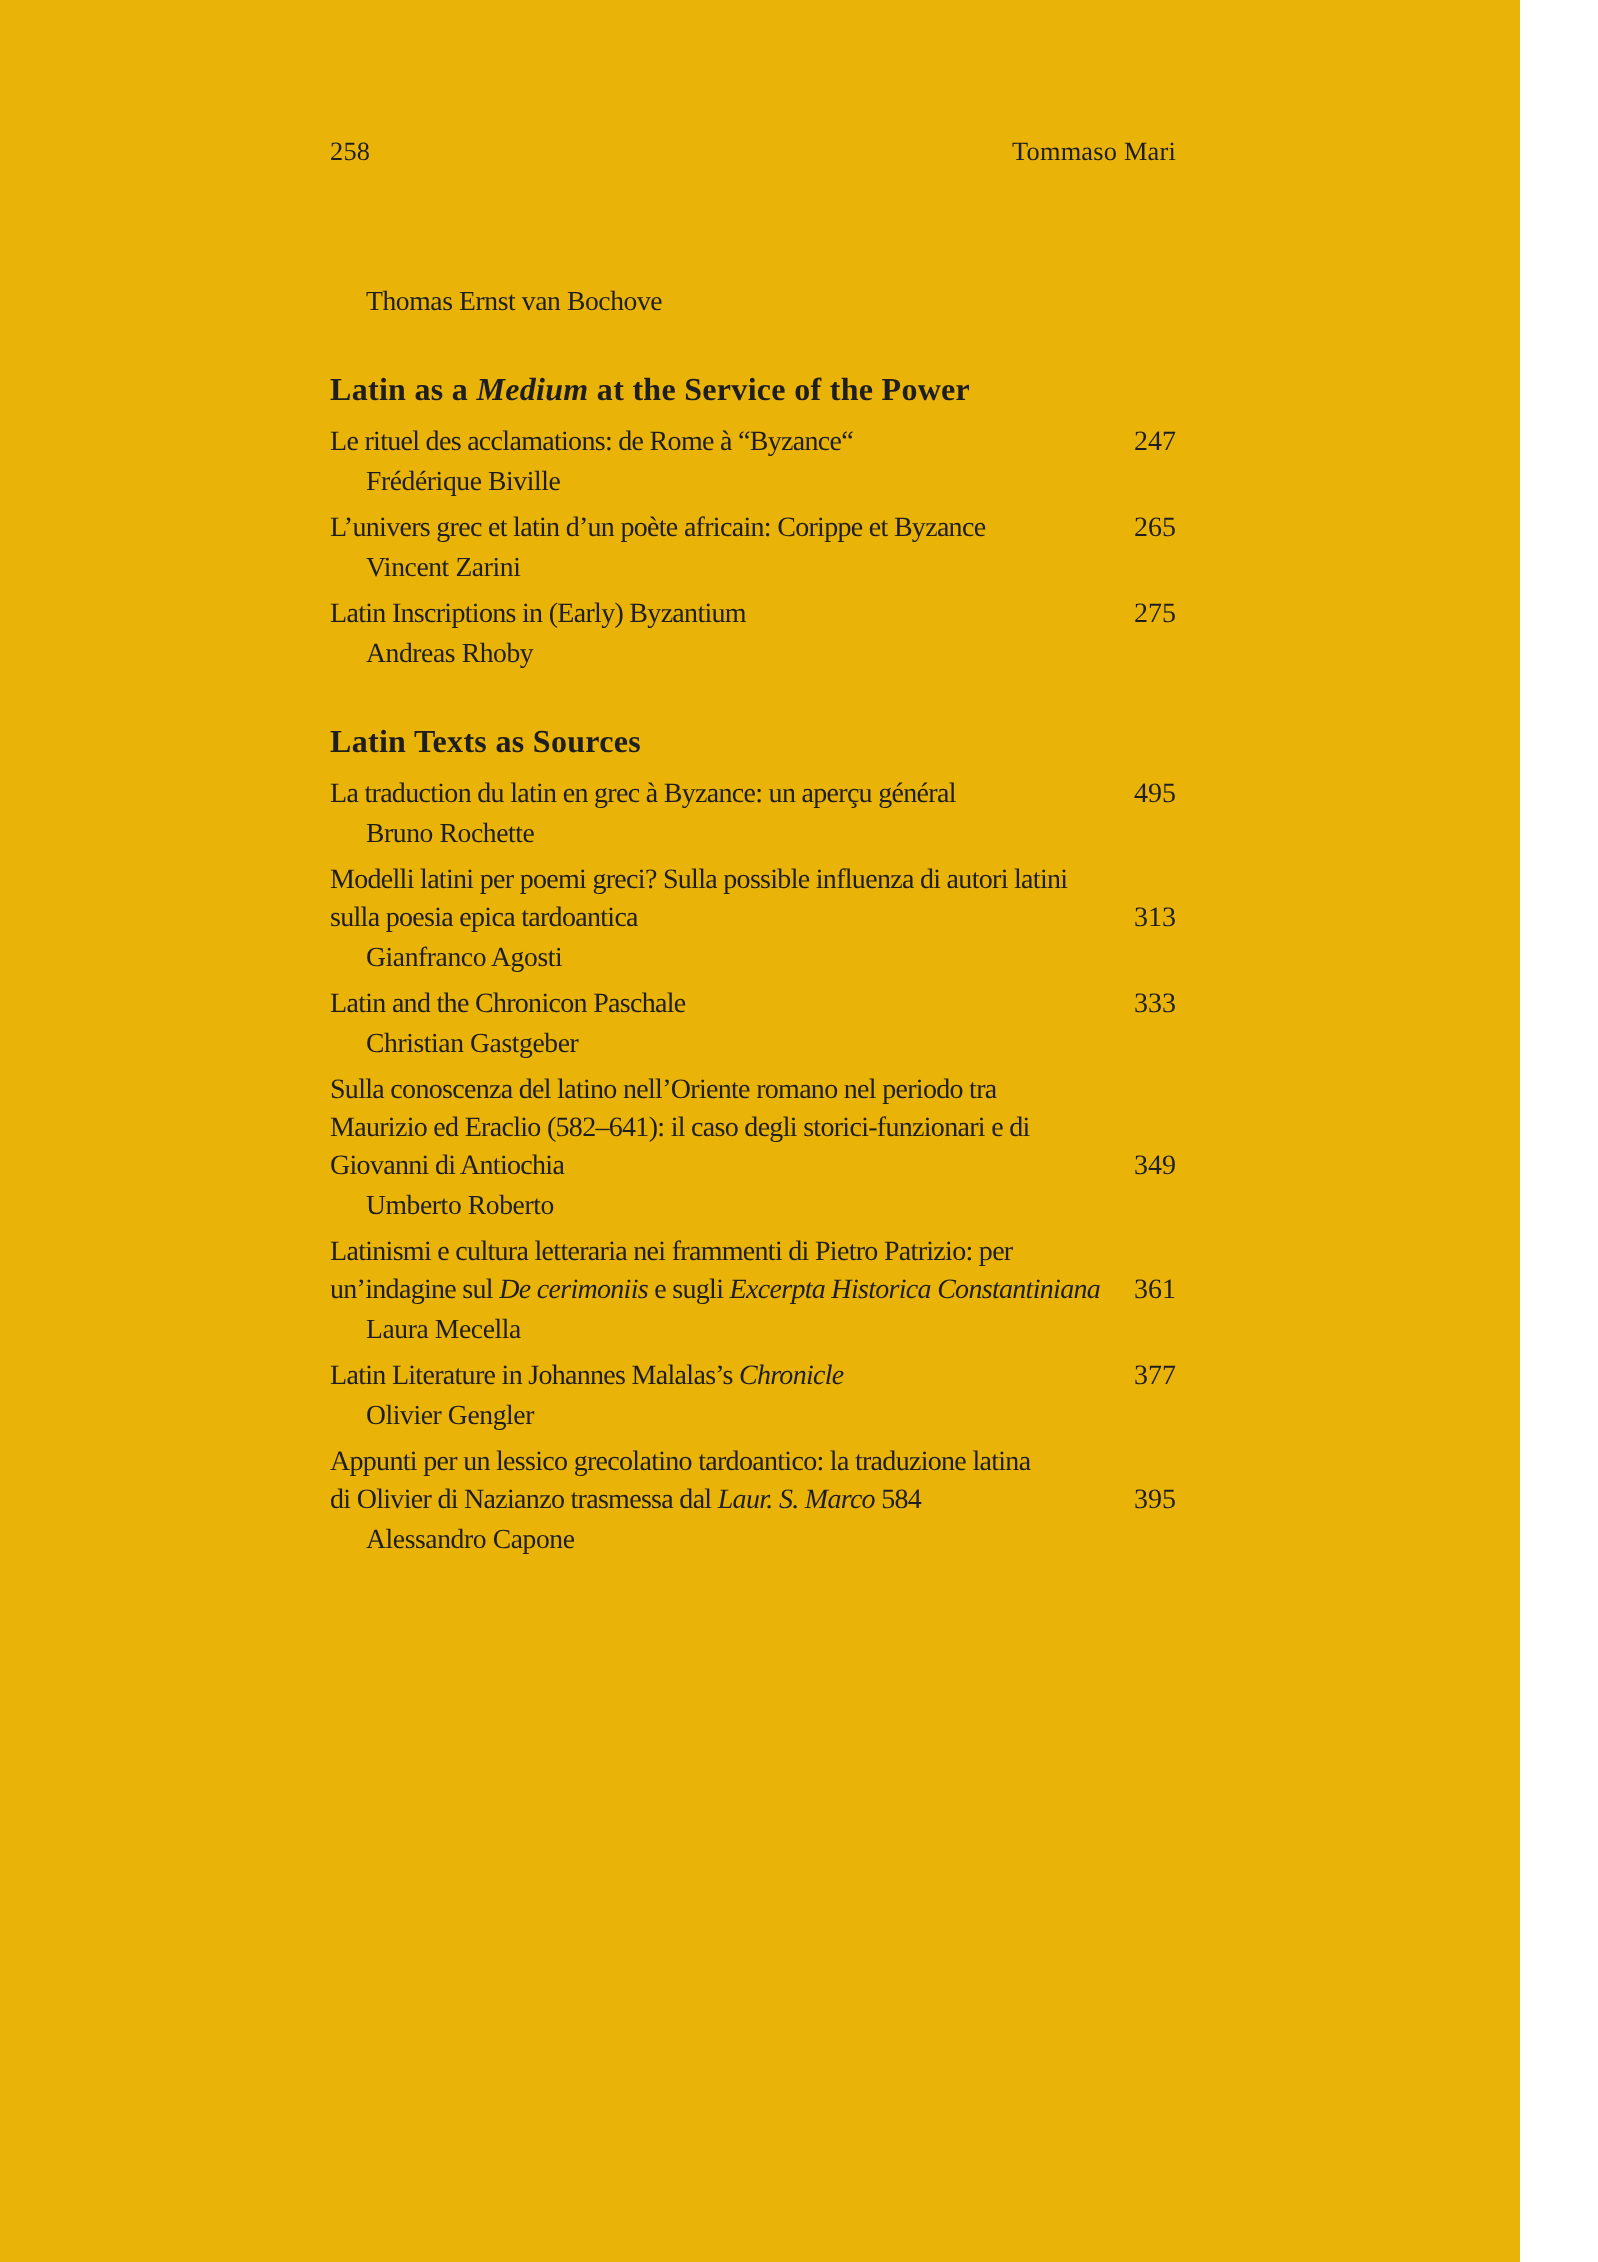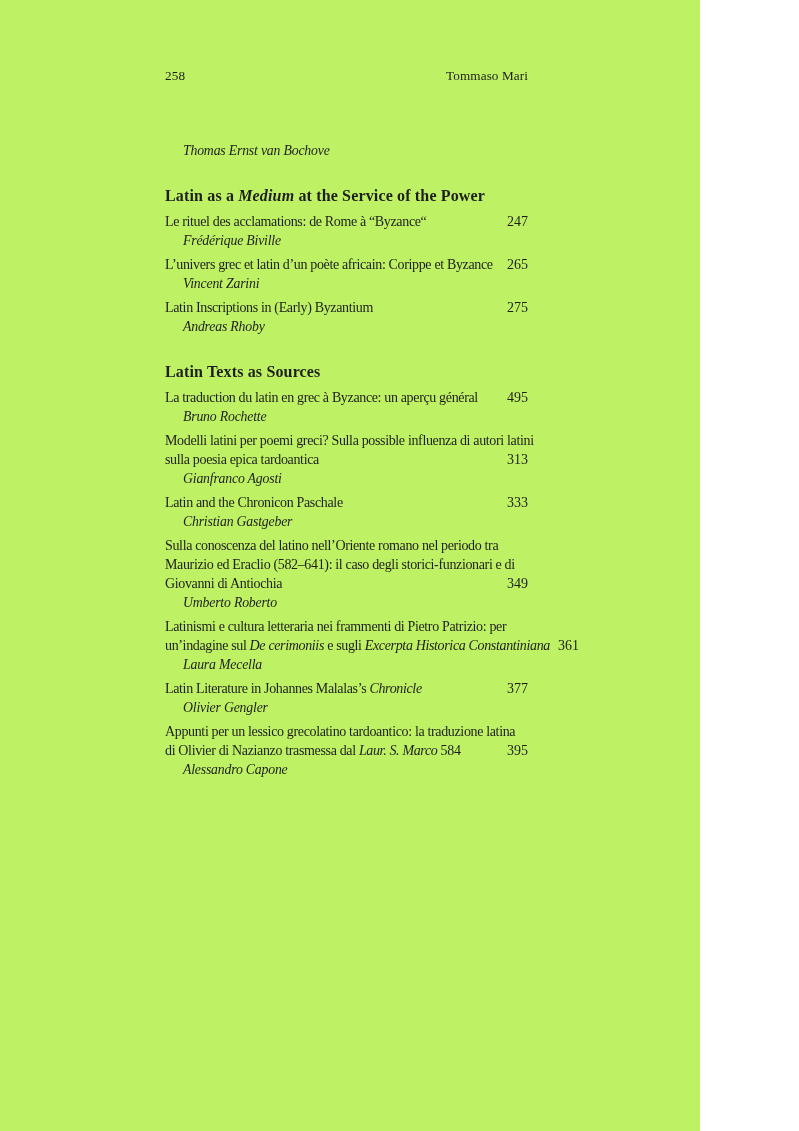--- a/index.html
+++ b/index.html
@@ -1,20 +1,20 @@
 <!DOCTYPE html>
 <html><head>
 <meta charset="utf-8">
 <style>
   html, body { margin: 0; padding: 0; background: #ffffff; }
   .page {
     position: relative;
-    width: 700px;
+    width: 760px;
     height: 1131px;
-    background: #bef264;
+    background: #eab308;
     box-sizing: border-box;
     padding: 68px 172px 0 165px;
     font-family: "Liberation Serif", serif;
     color: #1e1e1e;
     overflow: hidden;
   }
   .running-header {
     position: relative;
     font-size: 13.2px;
     line-height: 16px;
@@ -36,21 +36,20 @@
     letter-spacing: -0.35px;
   }
   .line-text { white-space: nowrap; }
   .pagenum {
     margin-left: auto;
     padding-left: 8px;
     letter-spacing: 0;
   }
   .author {
     padding-left: 18px;
-    font-style: italic;
     font-size: 13.8px;
     line-height: 19px;
     letter-spacing: -0.2px;
   }
   .heading {
     font-weight: bold;
     font-size: 16px;
     line-height: 19px;
     letter-spacing: 0.15px;
     margin-top: 26px;

